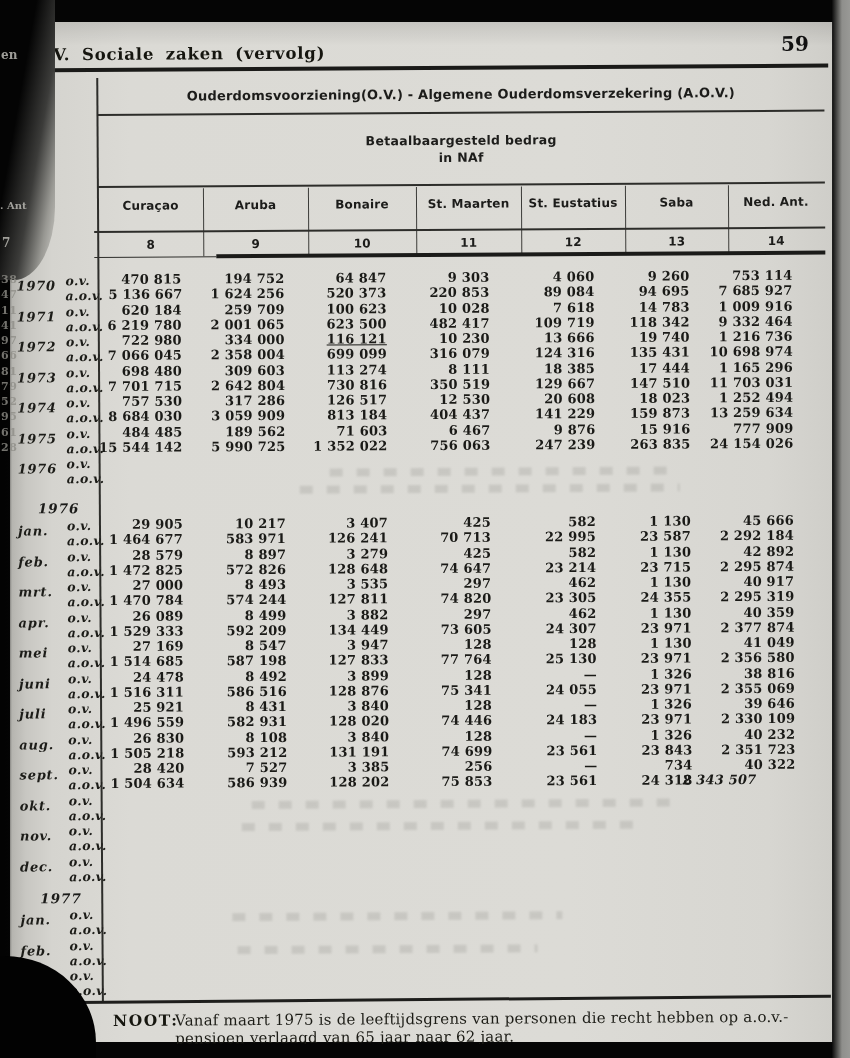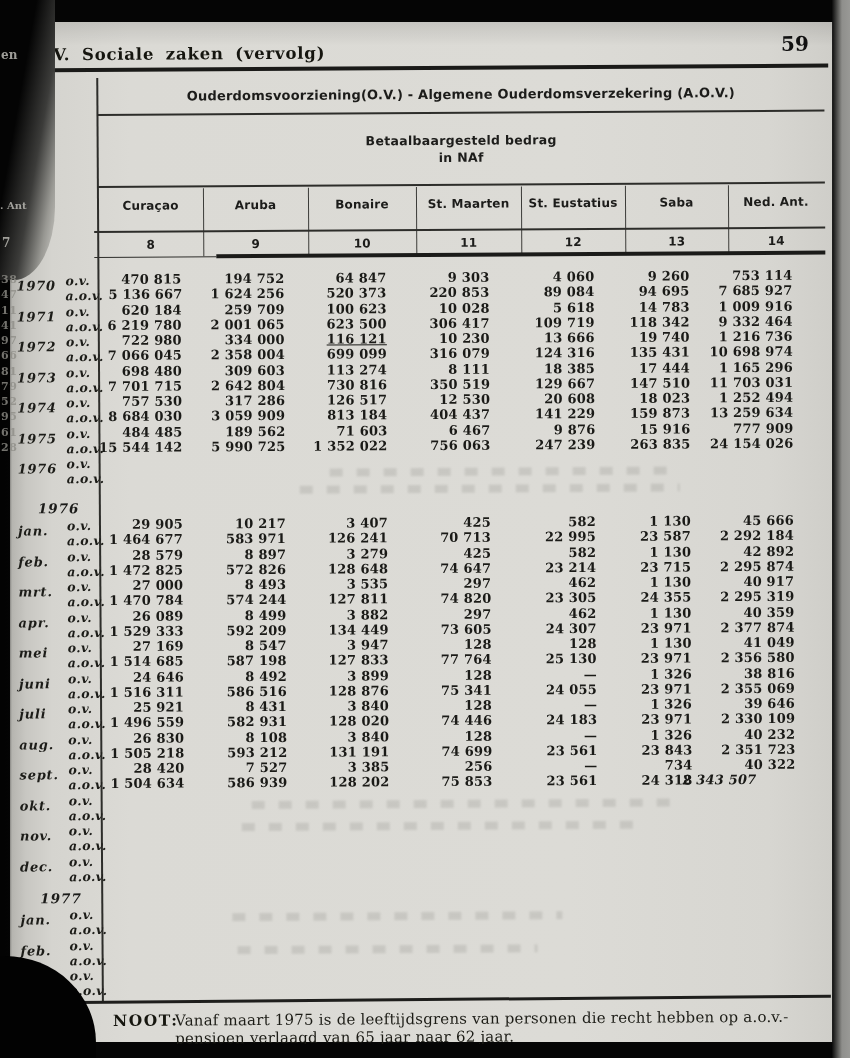--- a/index.html
+++ b/index.html
@@ -192,30 +192,30 @@
         <span class="ncell" style="left: 599px; width: 92px;">94 695</span>
         <span class="ncell" style="left: 694px; width: 100px;">7 685 927</span>
       </div>
       <div class="trow">
         <span class="ylabel">1971</span>
         <span class="rlabel">o.v.</span>
         <span class="ncell" style="left: 96px; width: 87px;">620 184</span>
         <span class="ncell" style="left: 186px; width: 100px;">259 709</span>
         <span class="ncell" style="left: 288px; width: 100px;">100 623</span>
         <span class="ncell" style="left: 391px; width: 100px;">10 028</span>
-        <span class="ncell" style="left: 494px; width: 102px;">5 618</span>
+        <span class="ncell" style="left: 494px; width: 102px;">7 618</span>
         <span class="ncell" style="left: 599px; width: 92px;">14 783</span>
         <span class="ncell" style="left: 694px; width: 100px;">1 009 916</span>
       </div>
       <div class="trow">
         <span class="rlabel">a.o.v.</span>
         <span class="ncell" style="left: 96px; width: 87px;">6 219 780</span>
         <span class="ncell" style="left: 186px; width: 100px;">2 001 065</span>
         <span class="ncell" style="left: 288px; width: 100px;">623 500</span>
-        <span class="ncell" style="left: 391px; width: 100px;">306 417</span>
+        <span class="ncell" style="left: 391px; width: 100px;">482 417</span>
         <span class="ncell" style="left: 494px; width: 102px;">109 719</span>
         <span class="ncell" style="left: 599px; width: 92px;">118 342</span>
         <span class="ncell" style="left: 694px; width: 100px;">9 332 464</span>
       </div>
       <div class="trow">
         <span class="ylabel">1972</span>
         <span class="rlabel">o.v.</span>
         <span class="ncell" style="left: 96px; width: 87px;">722 980</span>
         <span class="ncell" style="left: 186px; width: 100px;">334 000</span>
         <span class="ncell" style="left: 288px; width: 100px; text-decoration: underline;">116 121</span>
@@ -422,21 +422,21 @@
         <span class="ncell" style="left: 186px; width: 100px;">587 198</span>
         <span class="ncell" style="left: 288px; width: 100px;">127 833</span>
         <span class="ncell" style="left: 391px; width: 100px;">77 764</span>
         <span class="ncell" style="left: 494px; width: 102px;">25 130</span>
         <span class="ncell" style="left: 599px; width: 92px;">23 971</span>
         <span class="ncell" style="left: 694px; width: 100px;">2 356 580</span>
       </div>
       <div class="trow">
         <span class="ylabel">juni</span>
         <span class="rlabel">o.v.</span>
-        <span class="ncell" style="left: 96px; width: 87px;">24 646</span>
+        <span class="ncell" style="left: 96px; width: 87px;">24 478</span>
         <span class="ncell" style="left: 186px; width: 100px;">8 492</span>
         <span class="ncell" style="left: 288px; width: 100px;">3 899</span>
         <span class="ncell" style="left: 391px; width: 100px;">128</span>
         <span class="ncell" style="left: 494px; width: 102px;">—</span>
         <span class="ncell" style="left: 599px; width: 92px;">1 326</span>
         <span class="ncell" style="left: 694px; width: 100px;">38 816</span>
       </div>
       <div class="trow">
         <span class="rlabel">a.o.v.</span>
         <span class="ncell" style="left: 96px; width: 87px;">1 516 311</span>

